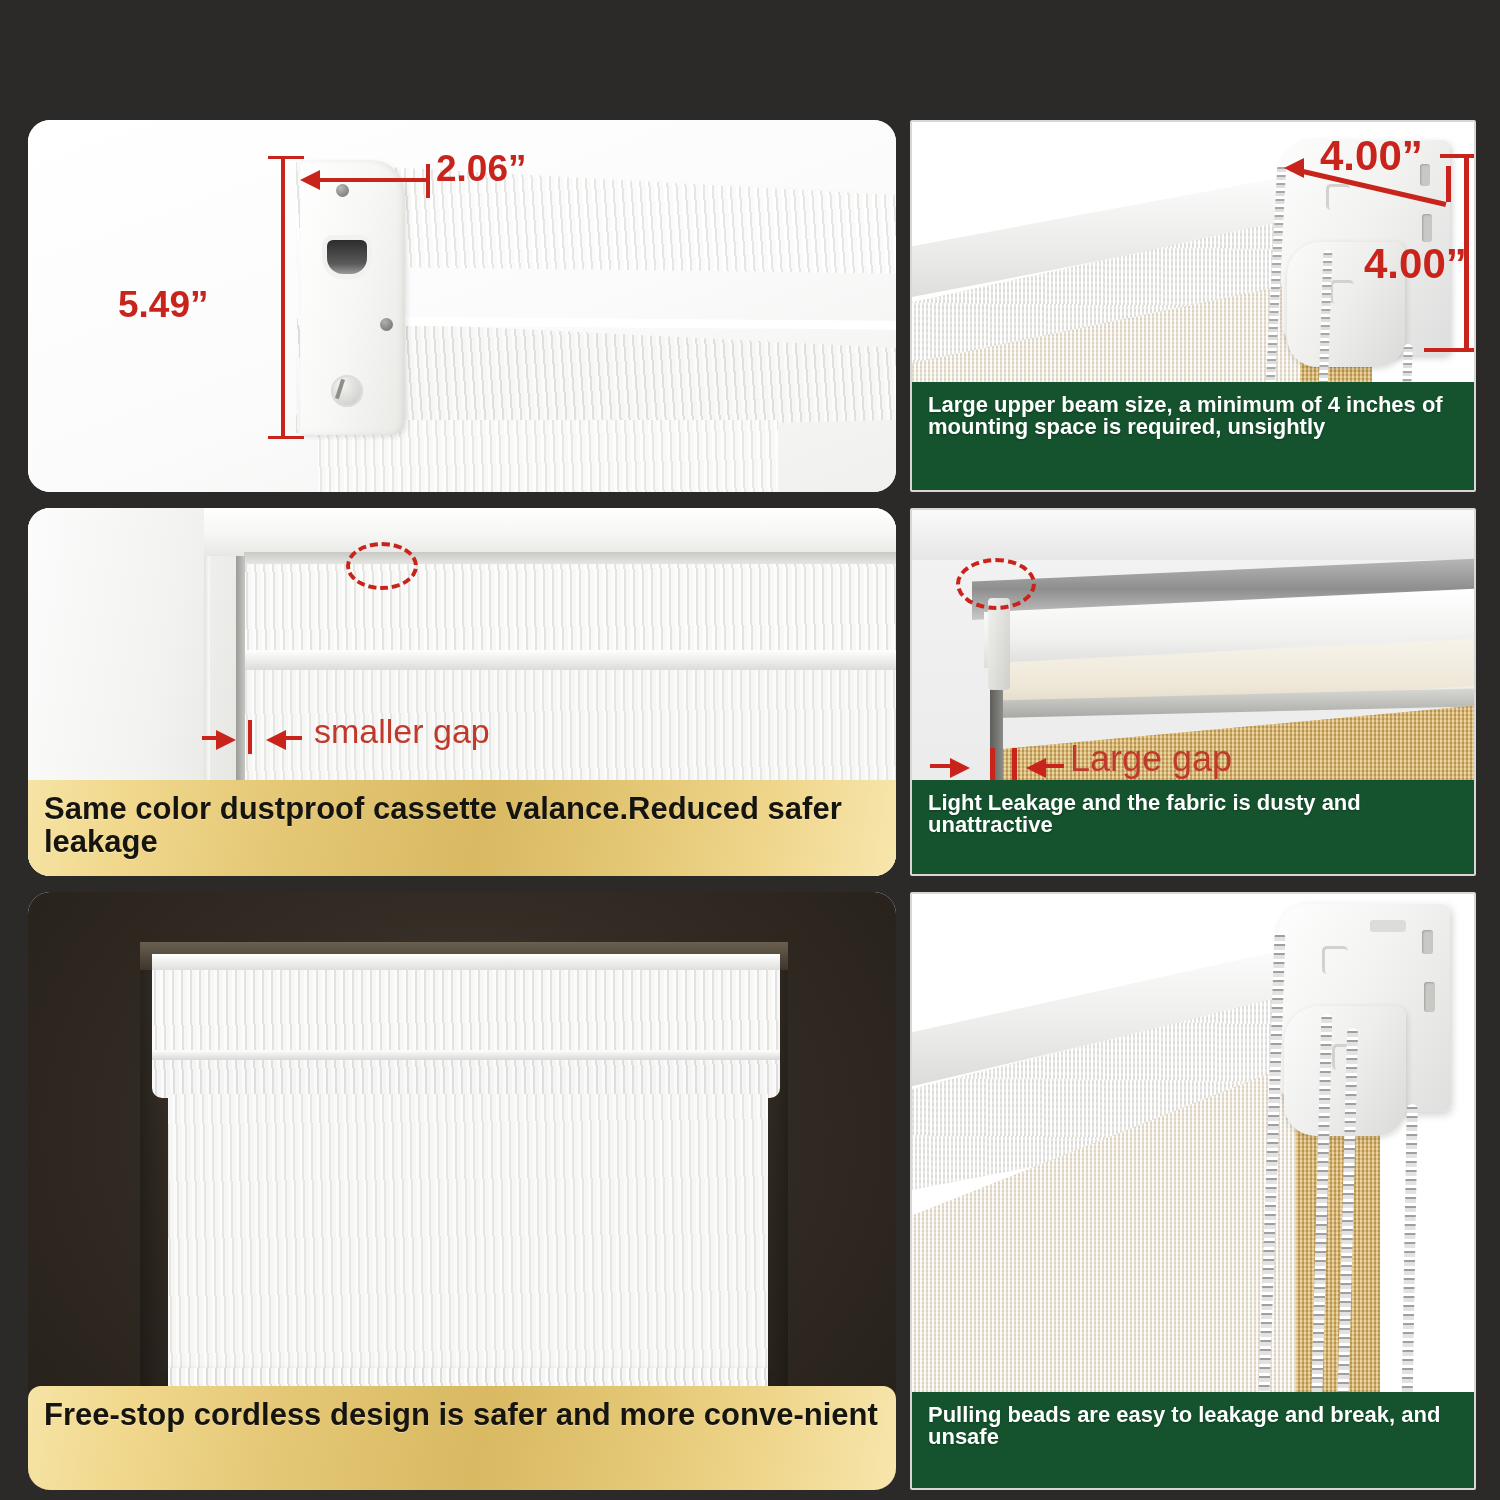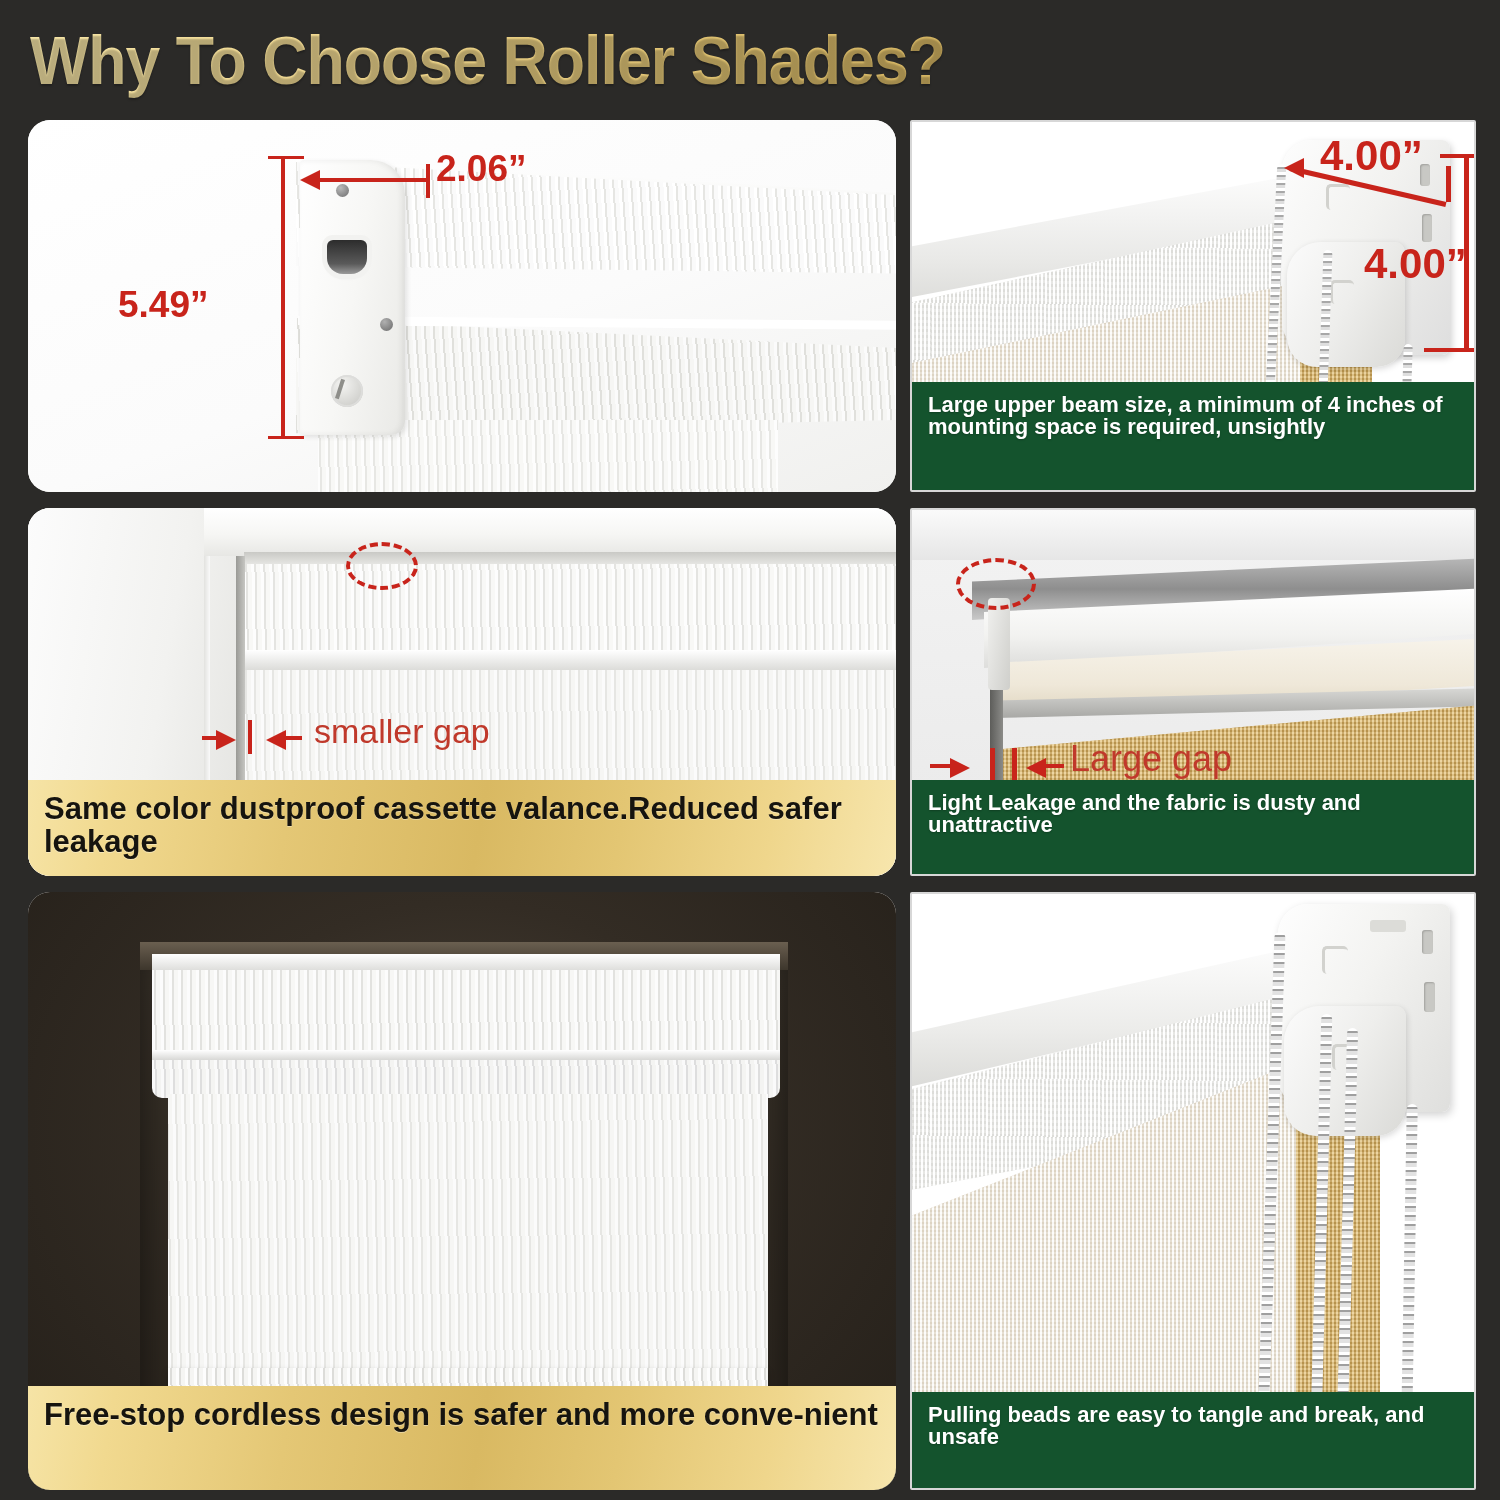--- a/index.html
+++ b/index.html
@@ -170,23 +170,20 @@
     background-color: #e9e9e7;
     background-image:
       repeating-linear-gradient(89deg, rgba(255,255,255,0.95) 0 3px, rgba(198,198,194,0.55) 3px 5px, rgba(245,245,243,0.8) 5px 8px);
   }
 </style>
 </head>
 <body>
 
 <div class="page">
 
-  <div class="title-wrap">
-    <div class="title">Why To Choose Roller Shades?</div>
-  </div>
 
   <div class="grid">
 
     <div class="panel good" style="left:28px; top:16px; width:868px; height:372px;">
       <div class="photo" style="background:linear-gradient(160deg,#ffffff 0%,#fbfbfb 55%,#f0f0ee 100%);">
 
         <div class="tex-brushed" style="position:absolute; left:268px; top:38px; width:640px; height:0;
                     border-top:0; border-left:0;
                     clip-path:polygon(0 0,100% 22%,100% 52%,0 30%);
                     height:170px;
@@ -444,21 +441,21 @@
                     box-shadow:-2px 2px 7px rgba(0,0,0,0.22);"></div>
         <div style="position:absolute; left:442px; top:520px; width:26px; height:62px;
                     border-radius:14px; transform:rotate(-14deg);
                     background:linear-gradient(160deg,#f9dfcd,#e6b79c);"></div>
         <div style="position:absolute; left:460px; top:500px; width:42px; height:28px;
                     border-radius:18px 18px 6px 6px;
                     background:linear-gradient(160deg,#f9e0ce,#e8bb9f);"></div>
 
       </div>
 
-      <div class="caption gold" style="height:104px;">Free-stop cordless design is safer and more conve-nient</div>
+      <div class="caption gold" style="height:104px;border-radius:13px;">Free-stop cordless design is safer and more conve-nient</div>
     </div>
 
     <div class="panel bad" style="left:910px; top:788px; width:566px; height:598px;">
       <div class="photo" style="background:#ffffff;">
 
         <div style="position:absolute; left:-12px; top:48px; width:420px; height:160px;
                     clip-path:polygon(0 58%,100% 0,100% 30%,0 92%);
                     background:linear-gradient(180deg,#fdfdfd 0%,#ececea 55%,#d7d7d4 100%);"></div>
 
         <div class="tex-white-weave" style="position:absolute; left:-12px; top:98px; width:400px; height:200px;
@@ -496,17 +493,17 @@
                     background:repeating-linear-gradient(180deg,#ffffff 0 3px,#9f9f9f 3px 5px,#e2e2e2 5px 9px);
                     border-radius:6px;"></div>
         <div style="position:absolute; left:430px; top:134px; width:11px; height:394px; transform:rotate(1.5deg);
                     background:repeating-linear-gradient(180deg,#ffffff 0 3px,#9f9f9f 3px 5px,#e2e2e2 5px 9px);
                     border-radius:6px;"></div>
         <div style="position:absolute; left:492px; top:210px; width:11px; height:318px; transform:rotate(1deg);
                     background:repeating-linear-gradient(180deg,#ffffff 0 3px,#9f9f9f 3px 5px,#e2e2e2 5px 9px);
                     border-radius:6px;"></div>
       </div>
 
-      <div class="caption gray" style="height:96px;">Pulling beads are easy to tangle and break, and unsafe</div>
+      <div class="caption gray" style="height:96px;">Pulling beads are easy to leakage and break, and unsafe</div>
     </div>
 
   </div>
 </div>
 
 </body></html>

